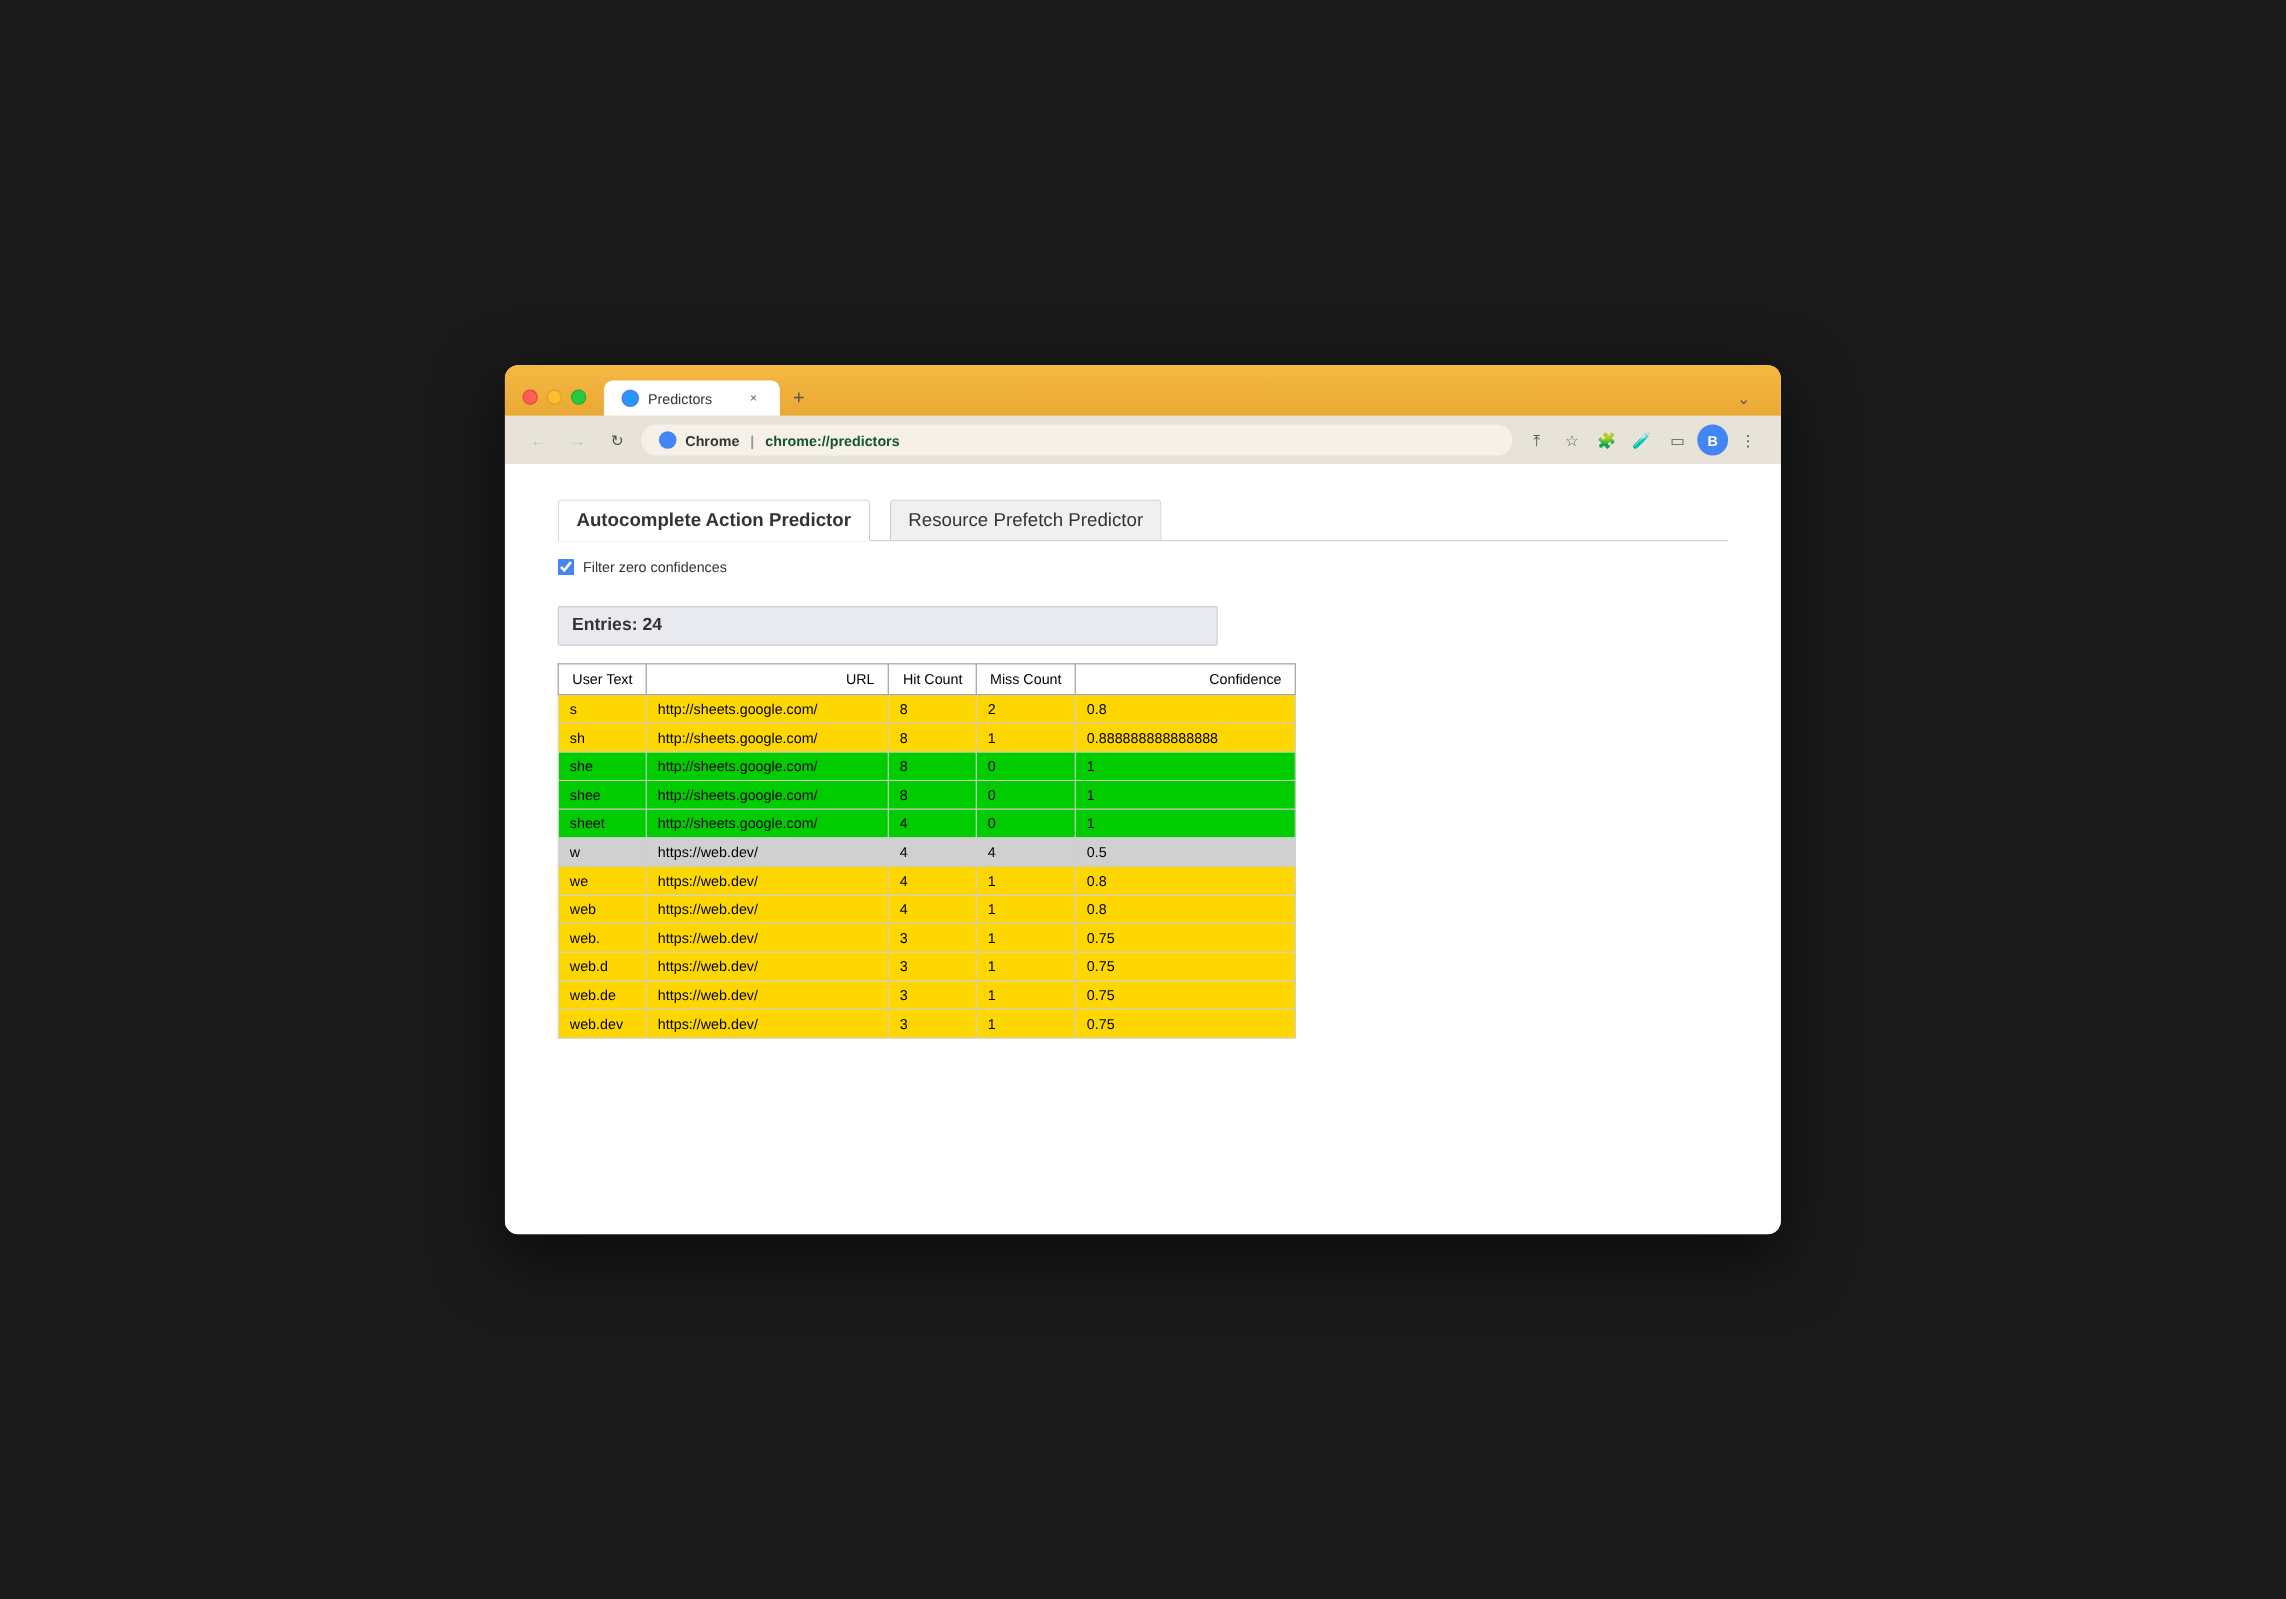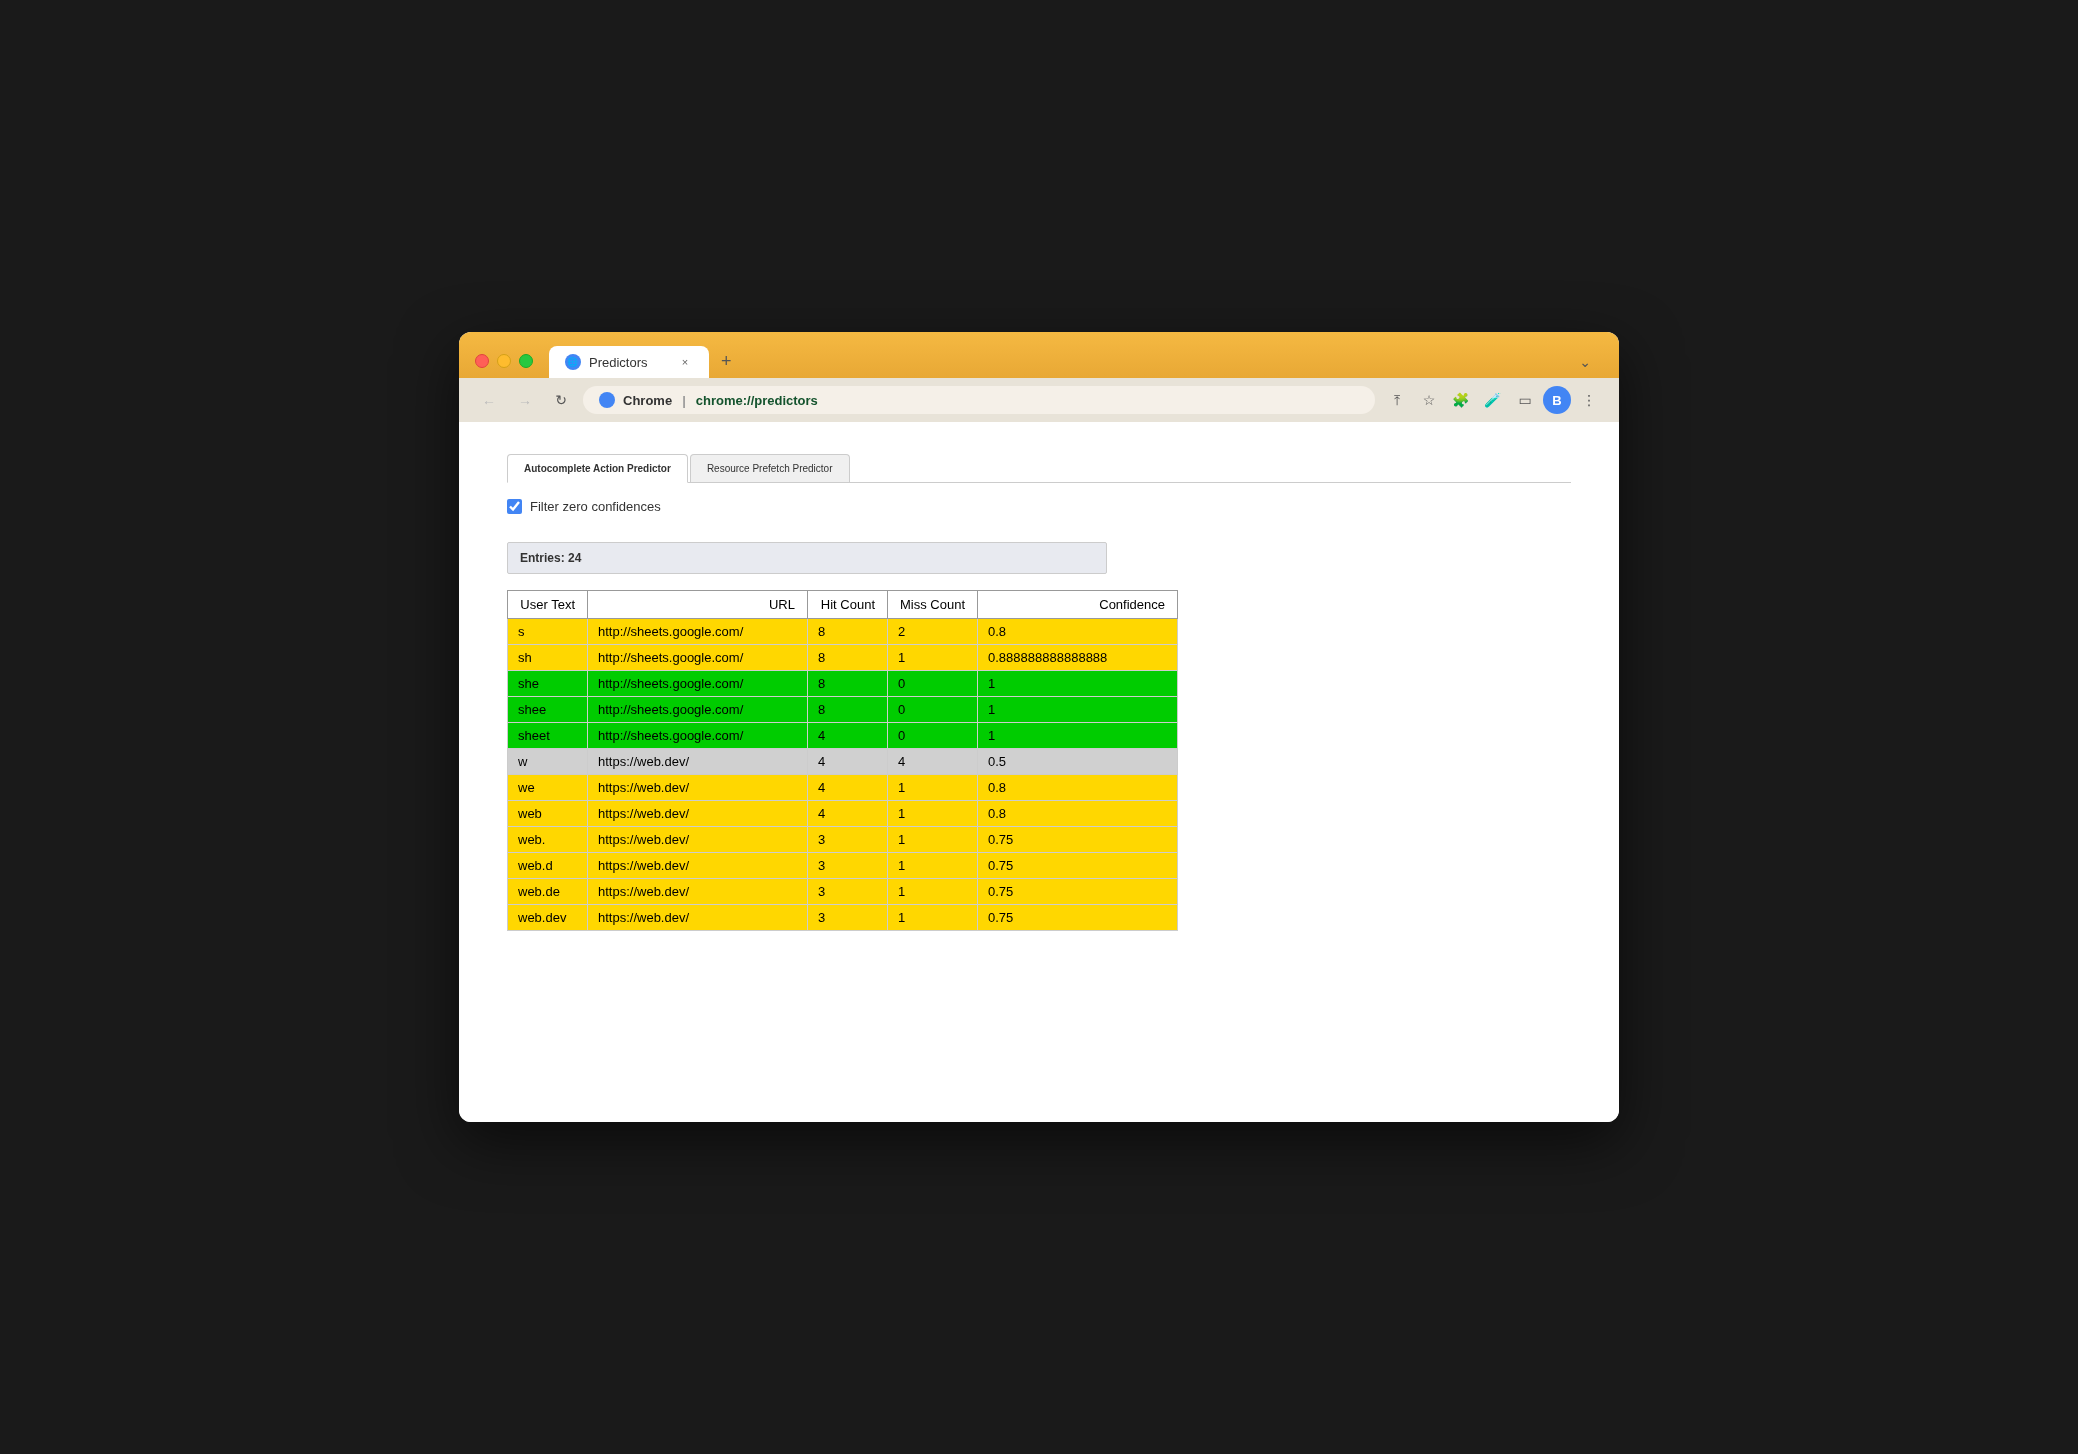--- a/index.html
+++ b/index.html
@@ -172,27 +172,27 @@
       min-height: 700px;
     }
     
     .page-tabs {
       display: flex;
       border-bottom: 1px solid #ccc;
       margin-bottom: 16px;
     }
     .page-tab {
       padding: 8px 16px;
-      font-size: 10px;
+      font-size: 17px;
       cursor: pointer;
       color: #333;
       border: 1px solid #ccc;
       border-bottom: none;
       background: #f0f0f0;
-      margin-right: 2px;
+      margin-right: 18px;
       border-radius: 4px 4px 0 0;
     }
     .page-tab.active {
       background: #fff;
       font-weight: 700;
       border-bottom: 1px solid #fff;
       margin-bottom: -1px;
       z-index: 1;
       position: relative;
     }
@@ -210,21 +210,21 @@
     }
     .filter-label {
       font-size: 13px;
       color: #333;
     }
     
     .entries-box {
       background: #e8eaf0;
       border: 1px solid #ccc;
       padding: 8px 12px;
-      font-size: 12px;
+      font-size: 16px;
       font-weight: 600;
       color: #333;
       margin-bottom: 16px;
       border-radius: 2px;
       width: 600px;
     }
     
     .data-table {
       border-collapse: collapse;
       font-size: 13px;

